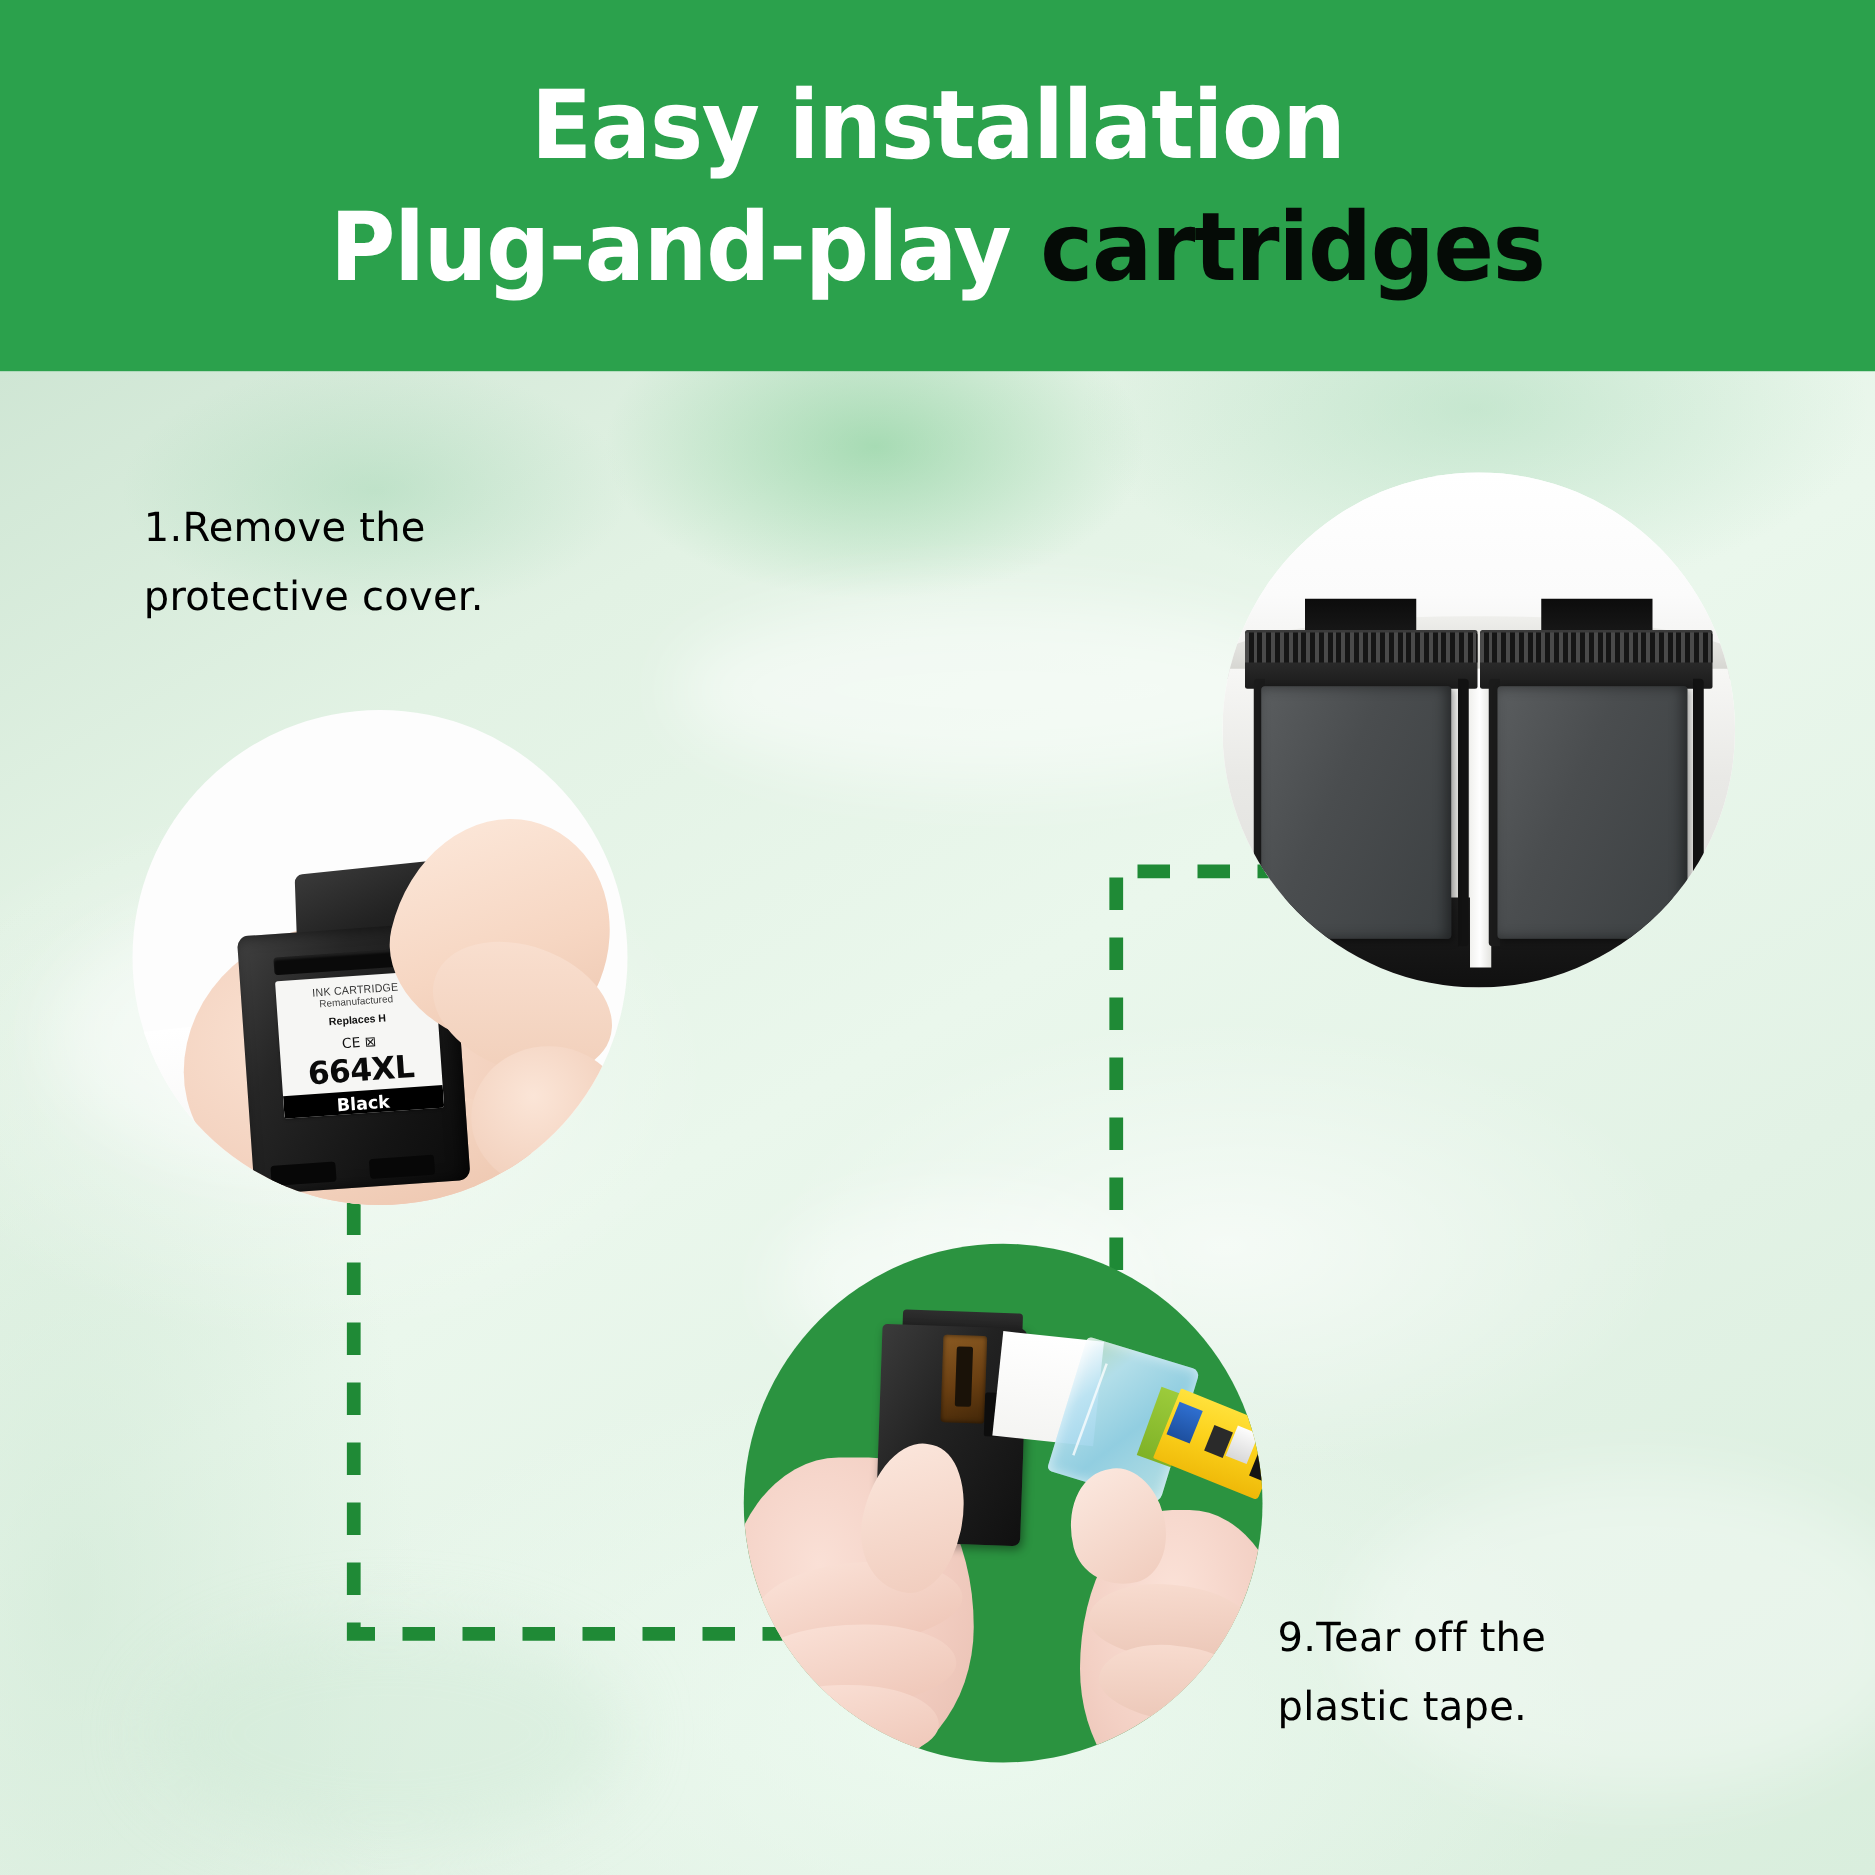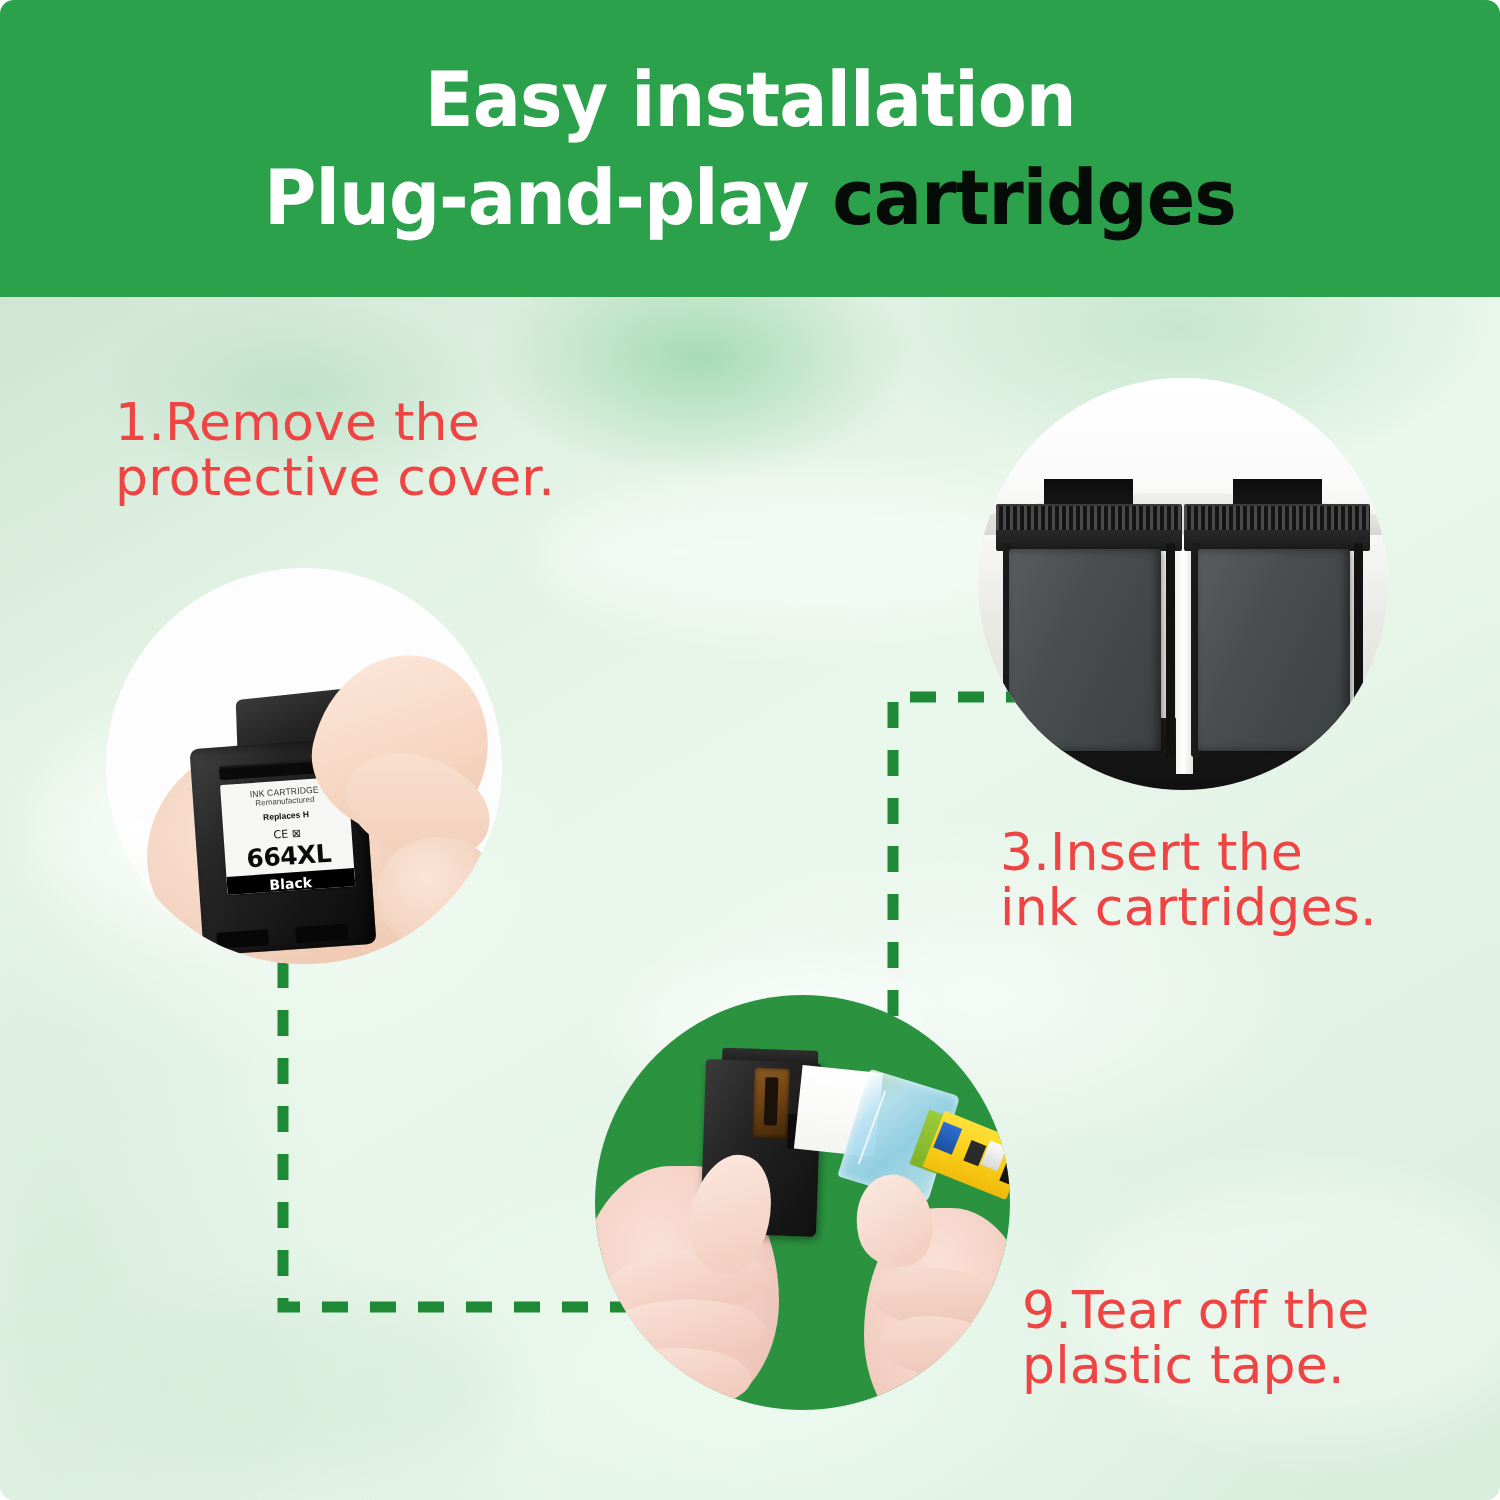--- a/index.html
+++ b/index.html
@@ -6,21 +6,20 @@
     margin: 0;
     padding: 0;
     background: #ffffff;
   }
   .stage {
     position: relative;
     width: 1500px;
     height: 1500px;
     overflow: hidden;
     font-family: "Liberation Sans", sans-serif;
-    border-radius: 14px;
   }
 
   
   .banner {
     position: absolute;
     left: 0; top: 0;
     width: 1500px;
     height: 297px;
     background: #2ba14c;
     overflow: hidden;
@@ -71,23 +70,23 @@
     border-radius: 50%;
     filter: blur(26px);
     pointer-events: none;
   }
 
   
   .step-label {
     position: absolute;
     font-family: "DejaVu Sans", sans-serif;
     font-weight: 400;
-    font-size: 52px;
+    font-size: 32px;
     line-height: 55px;
-    color: #ef4444;
+    color: #000000;
     letter-spacing: 0.2px;
     white-space: pre-line;
   }
   #label-1 { left: 115px; top: 395px; }
   #label-3 { left: 1000px; top: 825px; }
   #label-2 { left: 1022px; top: 1283px; }
 
   
   .dash-svg {
     position: absolute;
@@ -636,18 +635,16 @@
     <div class="c2-handR">
       <div class="palm"></div>
       <div class="g1"></div>
       <div class="g2"></div>
       <div class="thumb"></div>
     </div>
   </div>
 
   <div class="step-label" id="label-1">1.Remove the
 protective cover.</div>
-  <div class="step-label" id="label-3">3.Insert the
-ink cartridges.</div>
   <div class="step-label" id="label-2">9.Tear off the
 plastic tape.</div>
 
 </div>
 
 </body></html>

